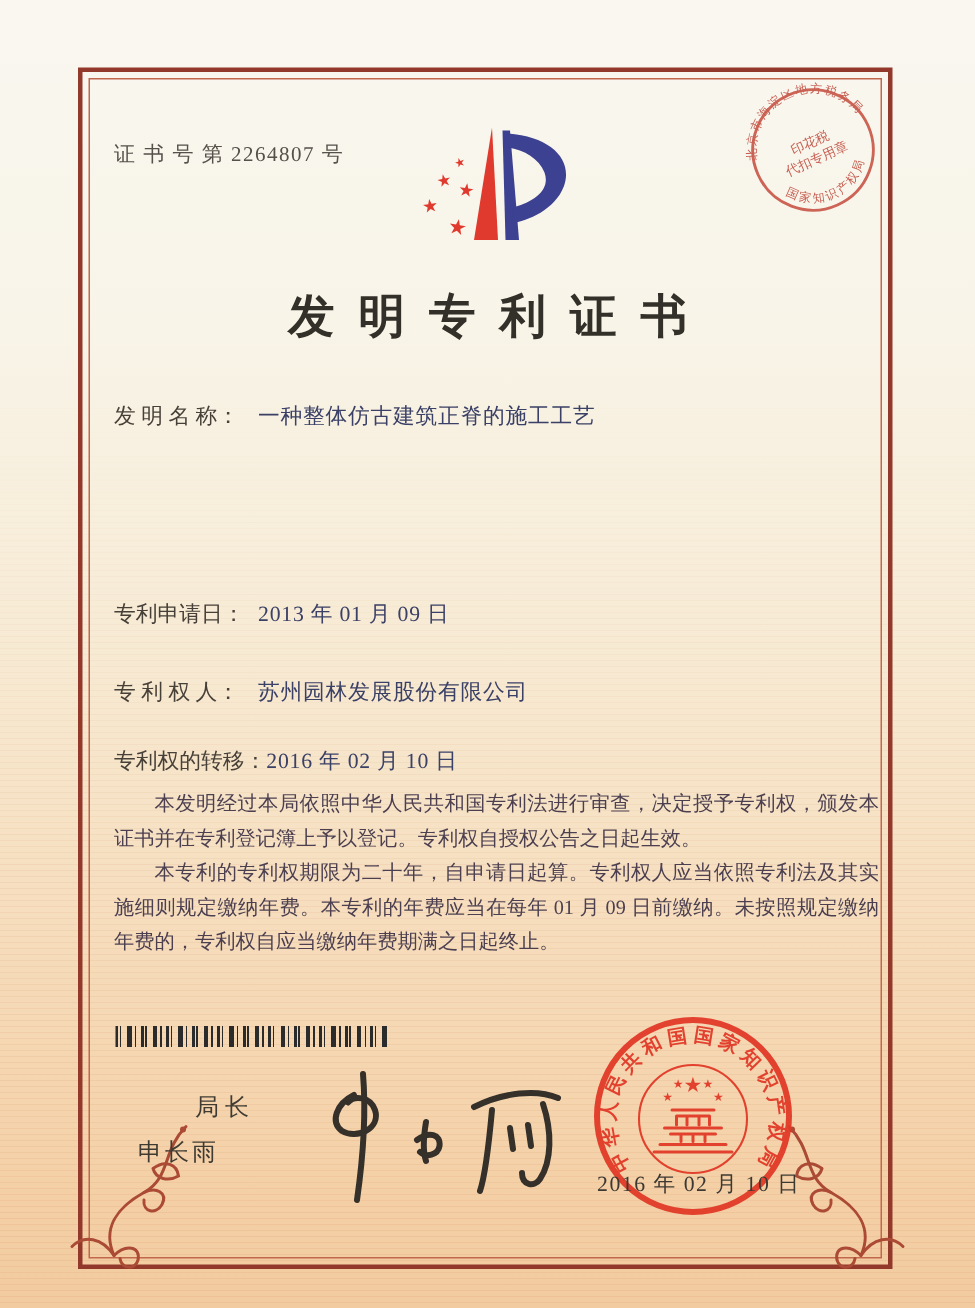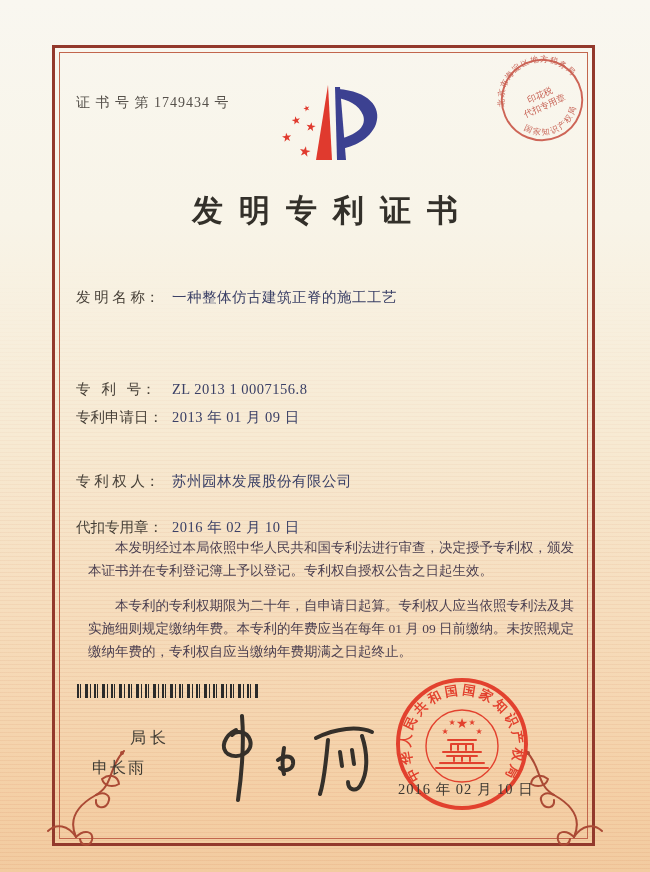--- a/index.html
+++ b/index.html
@@ -17,25 +17,25 @@
   .frame-outer{position:absolute; left:52px; top:45px; width:543px; height:801px; box-sizing:border-box;
     border:3px solid var(--border-red,#93392c); z-index:1;}
   .frame-inner{position:absolute; left:59px; top:52px; width:529px; height:787px; box-sizing:border-box;
     border:1px solid #c2664d; z-index:1;}
   .cert-no{position:absolute; left:76px; top:94px; z-index:2; font-size:14px; letter-spacing:1px; color:#55504a;}
   .logo{position:absolute; left:278px; top:82px; z-index:2;}
   .stamp{position:absolute; left:498px; top:56px; width:88px; height:88px; z-index:3; transform:rotate(-24deg); opacity:.88;}
   .title{position:absolute; left:0; right:0; top:190px; z-index:2; text-align:center;
     font-size:31px; font-weight:bold; letter-spacing:16px; padding-left:16px; color:#33302a;}
   .field-row{position:absolute; left:76px; right:70px; z-index:2; font-size:14.5px;}
-  .field-label{display:inline-block; min-width:96px; white-space:pre; color:#474038;margin-top:20px;}
+  .field-label{display:inline-block; min-width:96px; white-space:pre; color:#474038;}
   .field-value{color:#3b4066; letter-spacing:.5px;}
   .body-text{position:absolute; left:76px; right:64px; top:524px; z-index:2;
     font-size:13.5px; line-height:23px; color:#4b3f50; text-align:justify;}
-  .body-text p{margin:12px; text-indent:2em;}
+  .body-text p{margin:0; text-indent:2em;}
   .barcode{position:absolute; left:77px; top:684px; width:182px; height:14px; z-index:2;
     background-image:repeating-linear-gradient(90deg,
       #2b2b2b 0px,#2b2b2b 2px, transparent 2px, transparent 3px,
       #2b2b2b 3px,#2b2b2b 4px, transparent 4px, transparent 8px,
       #2b2b2b 8px,#2b2b2b 11px, transparent 11px, transparent 13px,
       #2b2b2b 13px,#2b2b2b 14px, transparent 14px, transparent 17px);}
   .signer-title{position:absolute; left:92px; top:728px; z-index:2; font-size:16px; color:#3f3b33; letter-spacing:4px;margin-left:38px;}
   .signer-name{position:absolute; left:92px; top:758px; z-index:2; font-size:16px; color:#3f3b33; letter-spacing:2px;}
   .signature{position:absolute; left:198px; top:708px; z-index:2;}
   .seal{position:absolute; left:392px; top:674px; width:140px; height:140px; z-index:3; opacity:.95;}
@@ -67,21 +67,21 @@
     <g fill="none" stroke="#ab4a35" stroke-width="2" stroke-linecap="round">
       <path d="M86,6 C70,22 76,40 58,50 C40,60 30,74 38,92"></path>
       <path d="M58,50 C66,46 74,50 70,58 C66,65 57,63 58,55"></path>
       <path d="M38,92 C46,84 56,86 54,95 C52,102 43,101 42,94"></path>
       <path d="M64,34 C72,28 80,31 81,39 C74,43 66,41 64,34"></path>
       <path d="M38,92 C30,80 18,78 10,86"></path>
       <circle cx="84" cy="8" r="2" fill="#ab4a35" stroke="none"></circle>
     </g>
   </svg>
 
-  <div class="cert-no">证 书 号 第 1749434 号</div>
+  <div class="cert-no">证 书 号 第 2264807 号</div>
 
   <svg class="logo" width="108" height="82" viewBox="0 0 108 82">
     <path d="M50,3 L38,78 L54,78 Z" fill="#e03a2e"></path>
     <path d="M57,5 L62,5 L68,78 L59,78 Z" fill="#3c4191"></path>
     <path d="M60,7 C90,9 104,25 98,42 C92,58 74,65 63,67 L65,56 C79,52 89,44 85,33 C81,23 70,17 58,16 Z" fill="#3c4191"></path>
     <g fill="#e03a2e" font-family="'DejaVu Sans', sans-serif">
       <text x="26" y="30" font-size="8" transform="rotate(-18 26 30)">★</text>
       <text x="14" y="43" font-size="11" transform="rotate(-12 14 43)">★</text>
       <text x="27" y="48" font-size="12" transform="rotate(8 27 48)">★</text>
       <text x="4" y="60" font-size="12" transform="rotate(-8 4 60)">★</text>
@@ -103,31 +103,28 @@
     </text>
     <text x="0" y="-3" text-anchor="middle" font-size="11.5" fill="#bf4a3c">印花税</text>
     <text x="0" y="12" text-anchor="middle" font-size="11.5" fill="#bf4a3c">代扣专用章</text>
   </svg>
 
   <div class="title">发明专利证书</div>
 
   <div class="field-row" style="top:268px">
     <span class="field-label">发 明 名 称：</span><span class="field-value">一种整体仿古建筑正脊的施工工艺</span>
   </div>
-  <div class="field-row" style="top:360px">
-    <span class="field-label">专   利   号：</span><span class="field-value">ZL 2013 1 0007156.8</span>
-  </div>
-  <div class="field-row" style="top:388px">
+  <div class="field-row" style="top:400px">
     <span class="field-label">专利申请日：</span><span class="field-value">2013 年 01 月 09 日</span>
   </div>
   <div class="field-row" style="top:452px">
     <span class="field-label">专 利 权 人：</span><span class="field-value">苏州园林发展股份有限公司</span>
   </div>
   <div class="field-row" style="top:498px">
-    <span class="field-label">代扣专用章：</span><span class="field-value">2016 年 02 月 10 日</span>
+    <span class="field-label">专利权的转移：</span><span class="field-value">2016 年 02 月 10 日</span>
   </div>
 
   <div class="body-text">
     <p>本发明经过本局依照中华人民共和国专利法进行审查，决定授予专利权，颁发本证书并在专利登记簿上予以登记。专利权自授权公告之日起生效。</p>
     <p>本专利的专利权期限为二十年，自申请日起算。专利权人应当依照专利法及其实施细则规定缴纳年费。本专利的年费应当在每年 01 月 09 日前缴纳。未按照规定缴纳年费的，专利权自应当缴纳年费期满之日起终止。</p>
   </div>
 
   <div class="barcode"></div>
 
   <div class="signer-title">局长</div>

